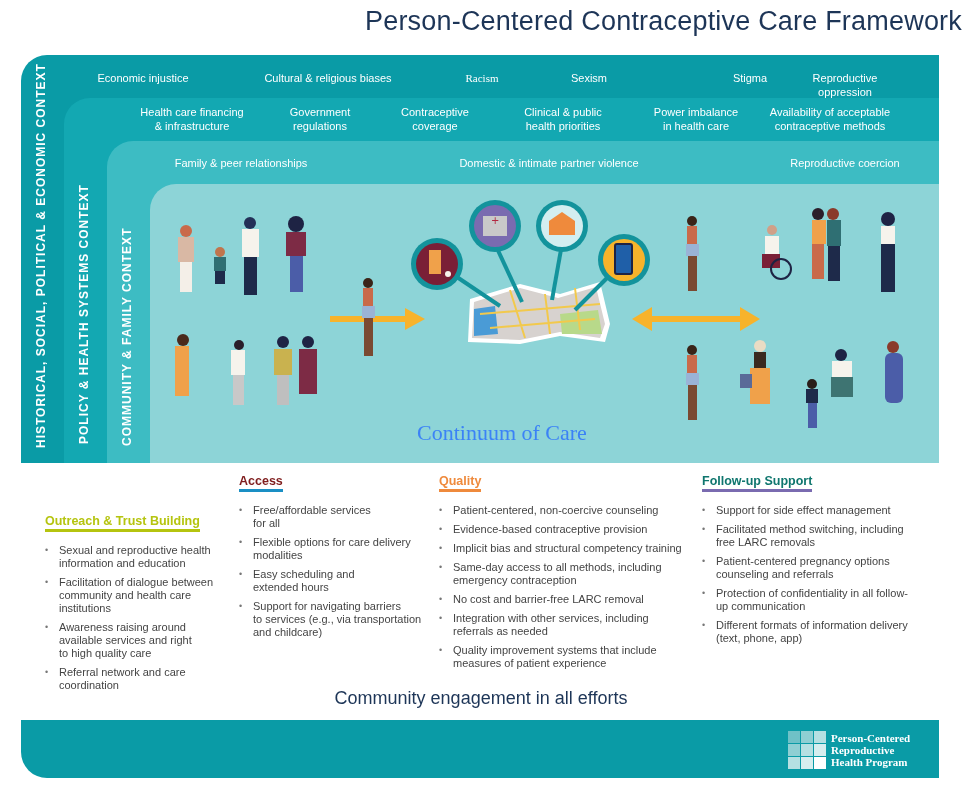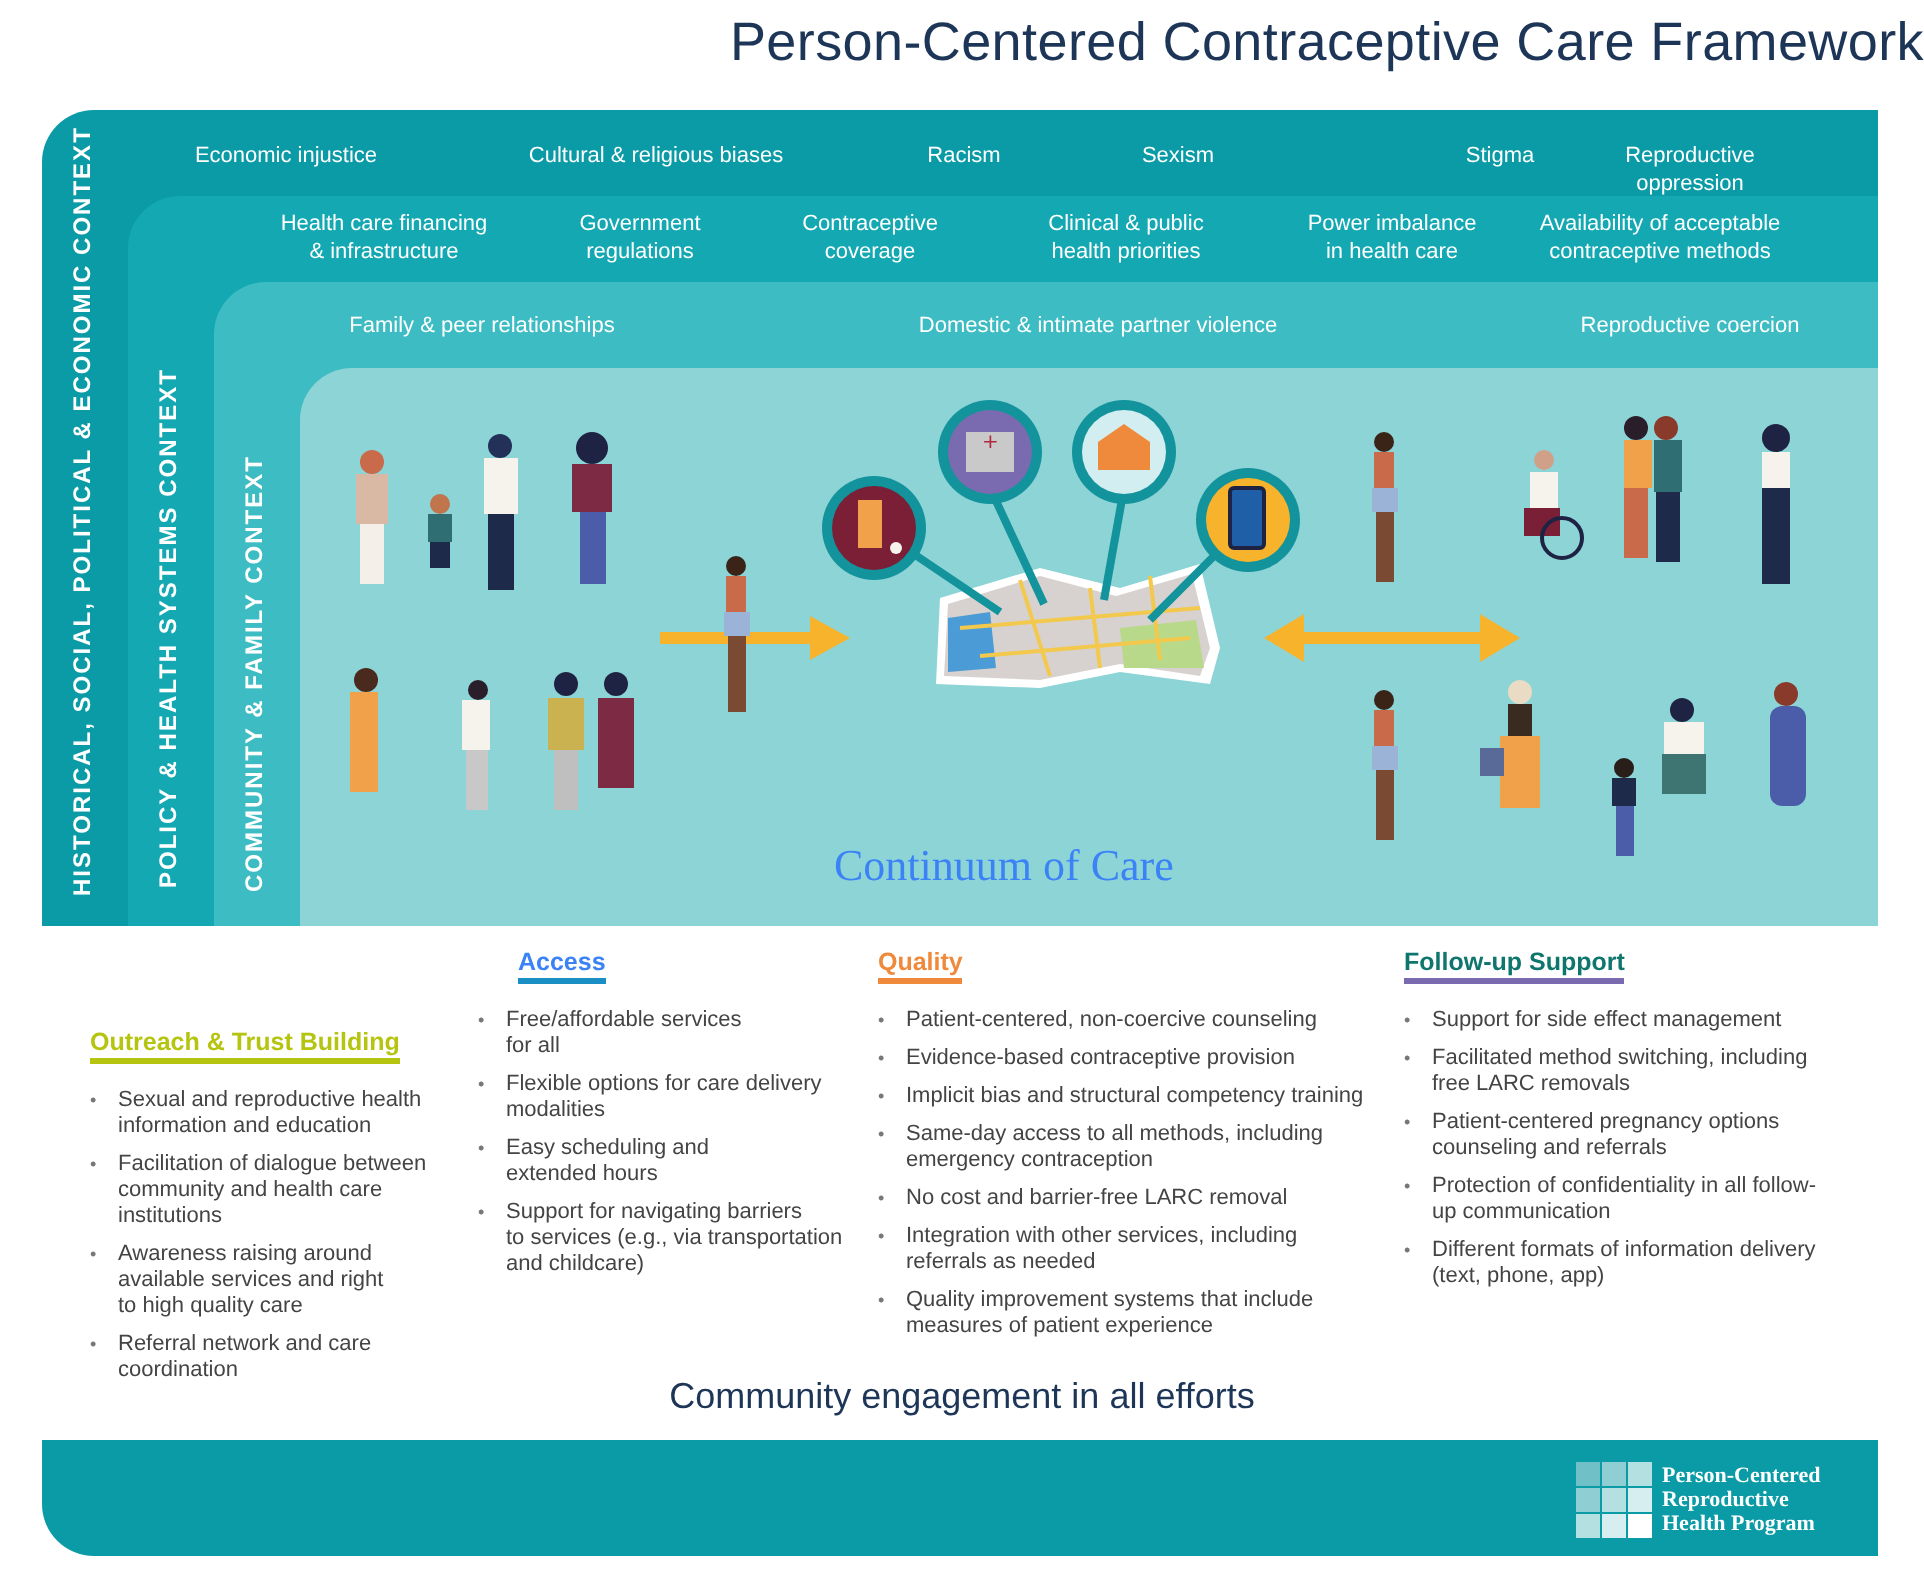--- a/index.html
+++ b/index.html
@@ -37,21 +37,21 @@
 <div class="layer l3"></div>
 <div class="layer l4"></div>
 
 <div class="vlabel" style="left:34px; top:448px;">HISTORICAL, SOCIAL, POLITICAL &amp; ECONOMIC CONTEXT</div>
 <div class="vlabel" style="left:77px; top:444px;">POLICY &amp; HEALTH SYSTEMS CONTEXT</div>
 <div class="vlabel" style="left:120px; top:446px;">COMMUNITY &amp; FAMILY CONTEXT</div>
 
 <div class="row-items" style="left:0; top:71px; width:962px;">
   <span style="left:143px;">Economic injustice</span>
   <span style="left:328px;">Cultural &amp; religious biases</span>
-  <span style="left:482px;">Racism</span>
+  <span style="left:482px;font-family:Liberation Serif, serif;">Racism</span>
   <span style="left:589px;">Sexism</span>
   <span style="left:734px;margin-left:16px;">Stigma</span>
   <span style="left:845px;">Reproductive oppression</span>
 </div>
 
 <div class="row-items" style="left:0; top:105px; width:962px;">
   <span style="left:192px;">Health care financing
 &amp; infrastructure</span>
   <span style="left:320px;">Government
 regulations</span>
@@ -205,21 +205,21 @@
 community and health care
 institutions</li>
       <li>Awareness raising around
 available services and right
 to high quality care</li>
       <li>Referral network and care
 coordination</li>
     </ul>
   </div>
   <div class="col" style="left:239px; width:195px;">
-    <h3 style="color:#3b82f6; border-color:#1a8fc4;margin-left:20px;">Access</h3>
+    <h3 style="color:#7f1d1d; border-color:#1a8fc4;">Access</h3>
     <ul>
       <li>Free/affordable services
 for all</li>
       <li>Flexible options for care delivery
 modalities</li>
       <li>Easy scheduling and
 extended hours</li>
       <li>Support for navigating barriers
 to services (e.g., via transportation
 and childcare)</li>

